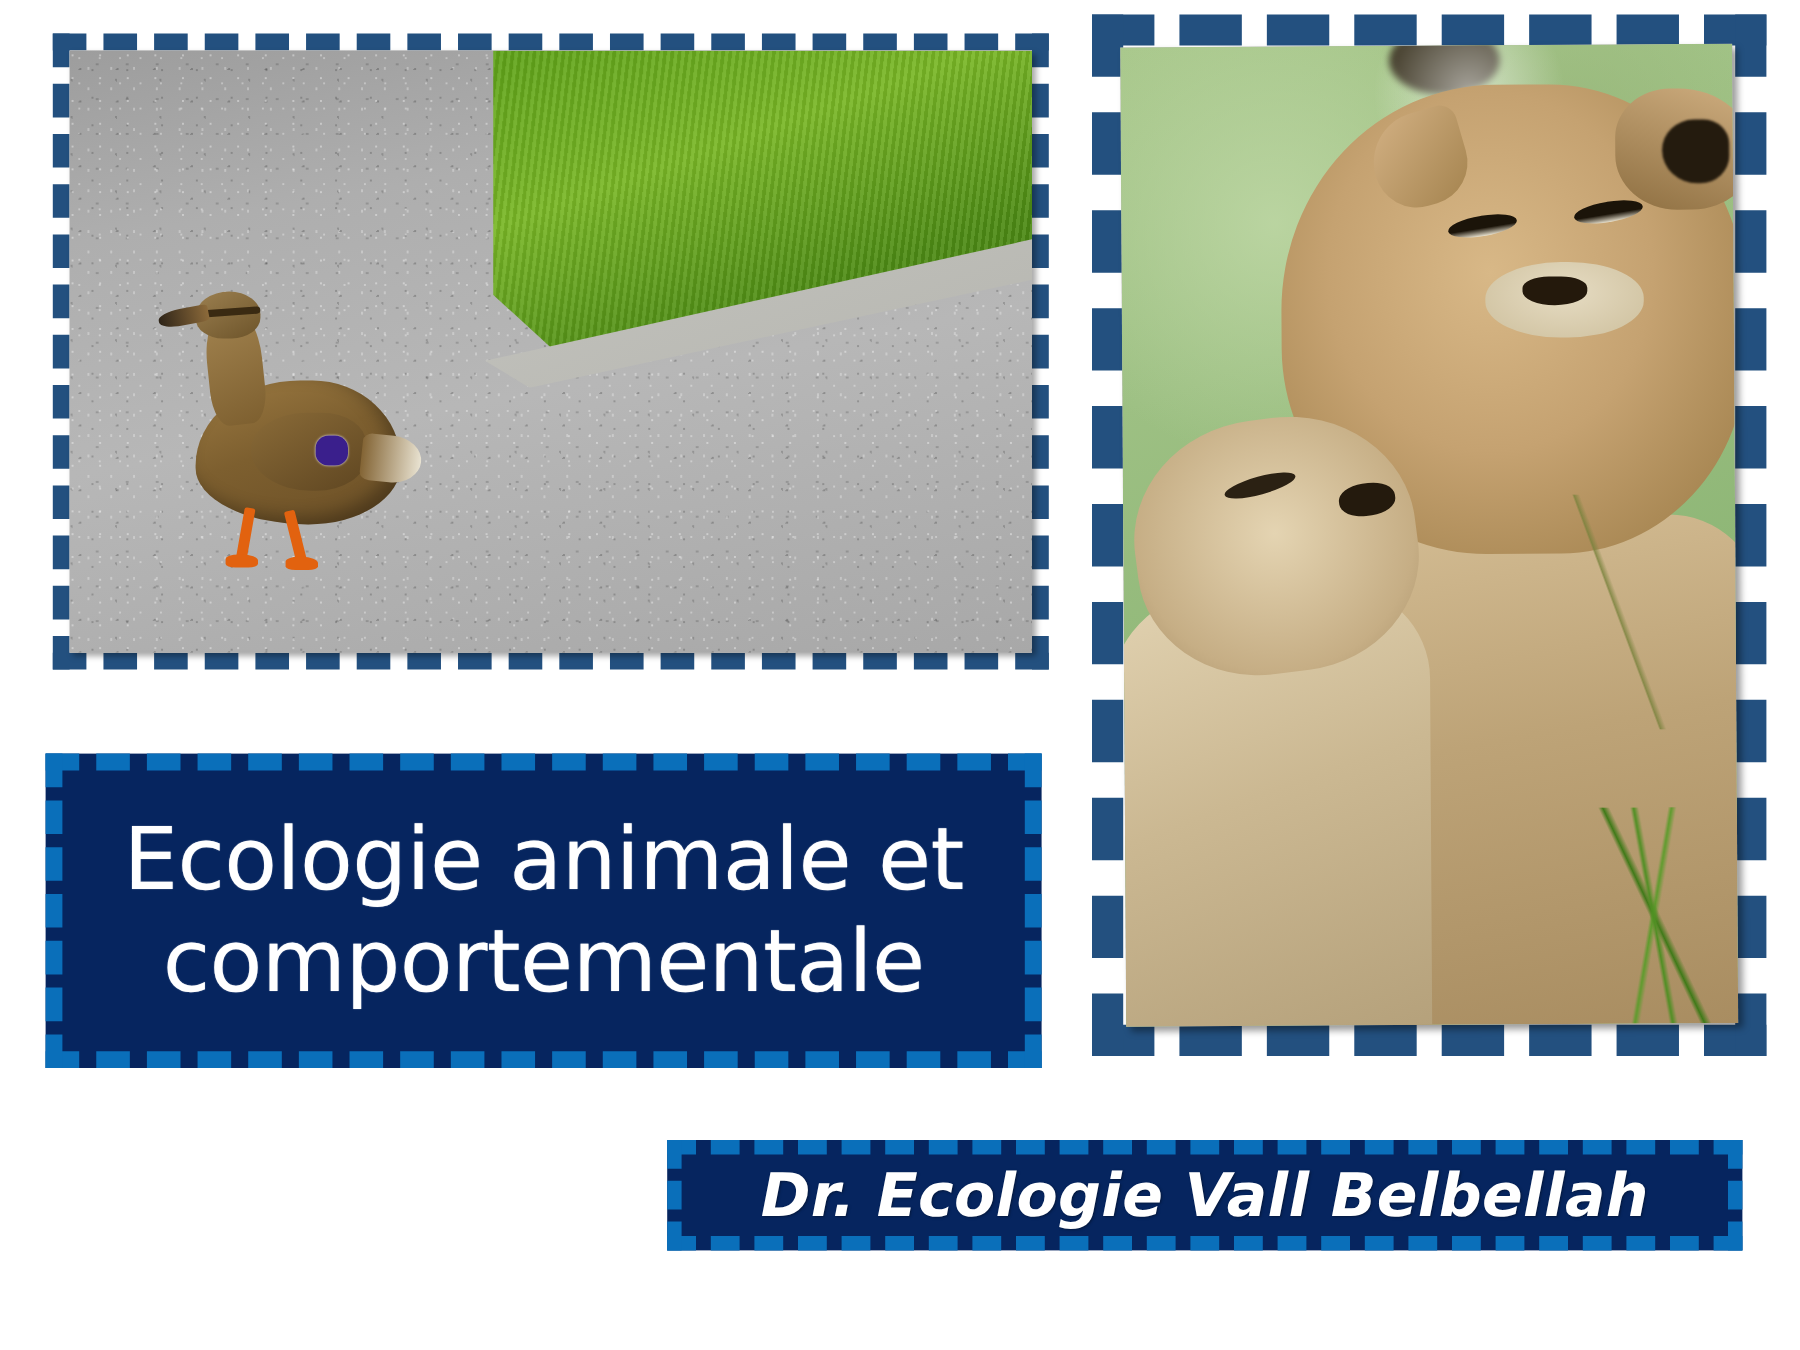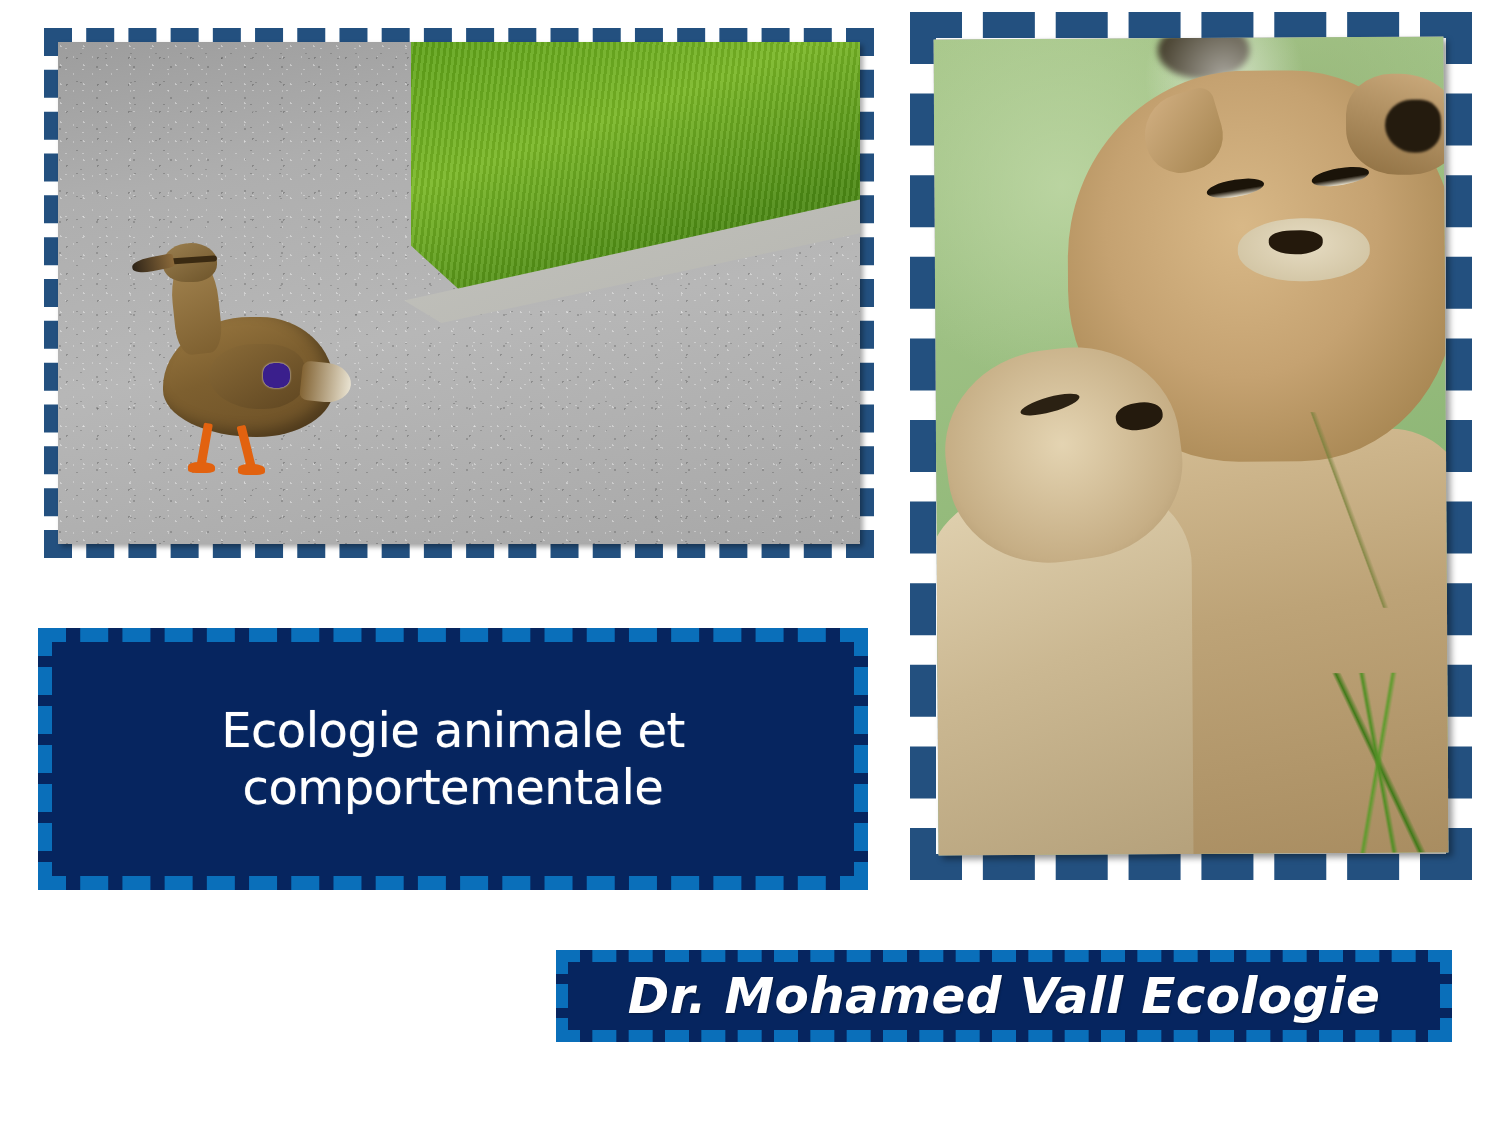--- a/index.html
+++ b/index.html
@@ -281,21 +281,21 @@
     left: 38px;
     top: 628px;
     width: 830px;
     height: 262px;
     border-width: 14px;
     padding: 6px 20px;
   }
   #title-text {
     color: #ffffff;
     font-family: "DejaVu Sans", sans-serif;
-    font-size: 48px;
+    font-size: 72px;
     font-weight: 400;
     line-height: 1.18;
     letter-spacing: -0.5px;
     text-shadow: 0 0 1px rgba(255,255,255,.6);
     white-space: pre-line;
   }
 
   #author-box {
     left: 556px;
     top: 950px;
@@ -386,16 +386,16 @@
       </div>
     </div>
   </div>
 
   <div class="callout" id="title-box">
     <div id="title-text">Ecologie animale et
 comportementale</div>
   </div>
 
   <div class="callout" id="author-box">
-    <div id="author-text">Dr. Mohamed Vall Ecologie</div>
+    <div id="author-text">Dr. Ecologie Vall Belbellah</div>
   </div>
 
 </div>
 
 </body></html>

